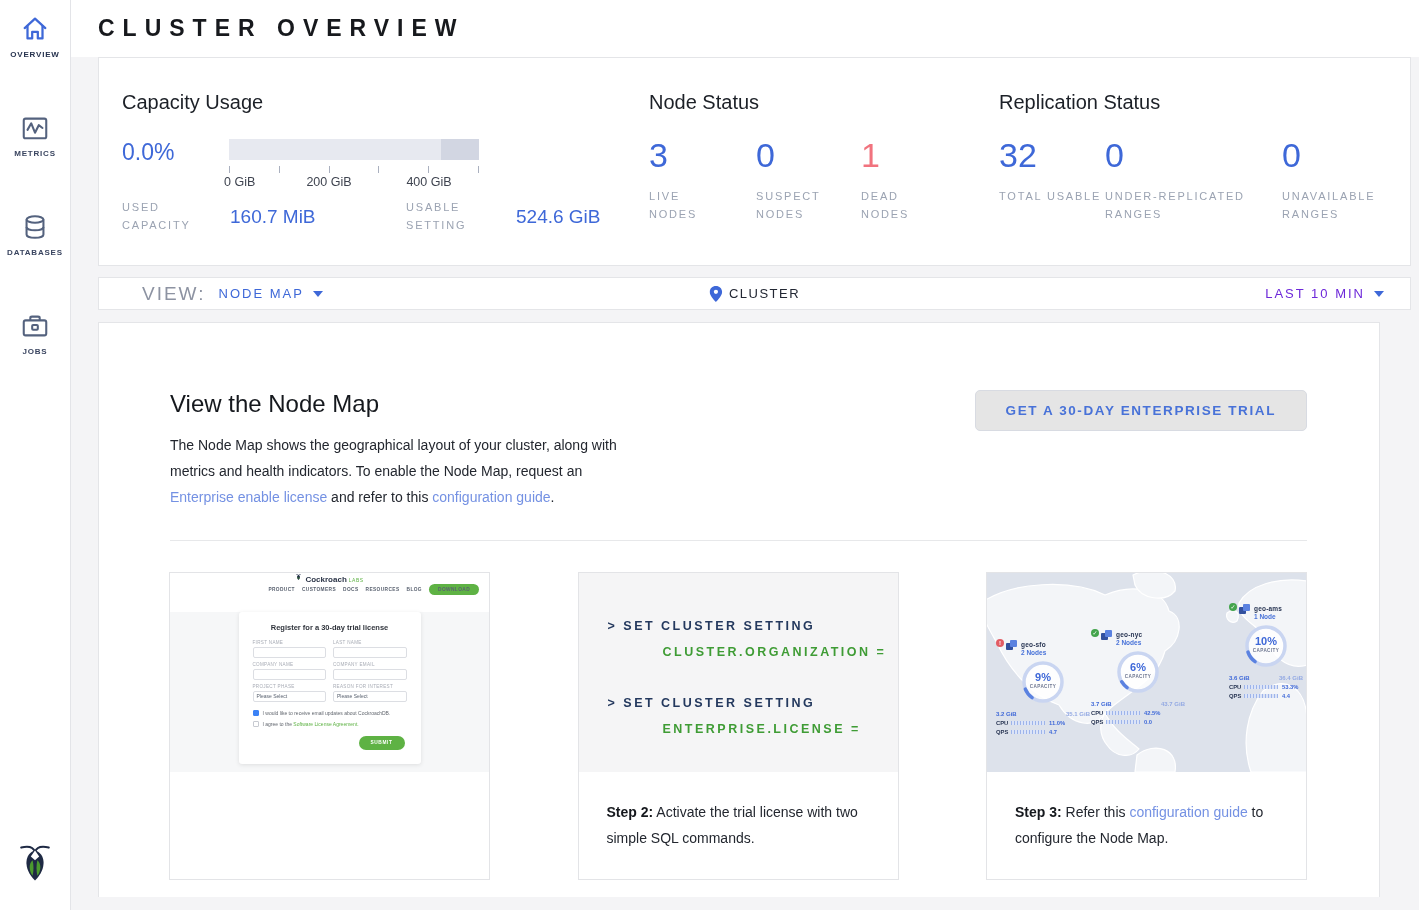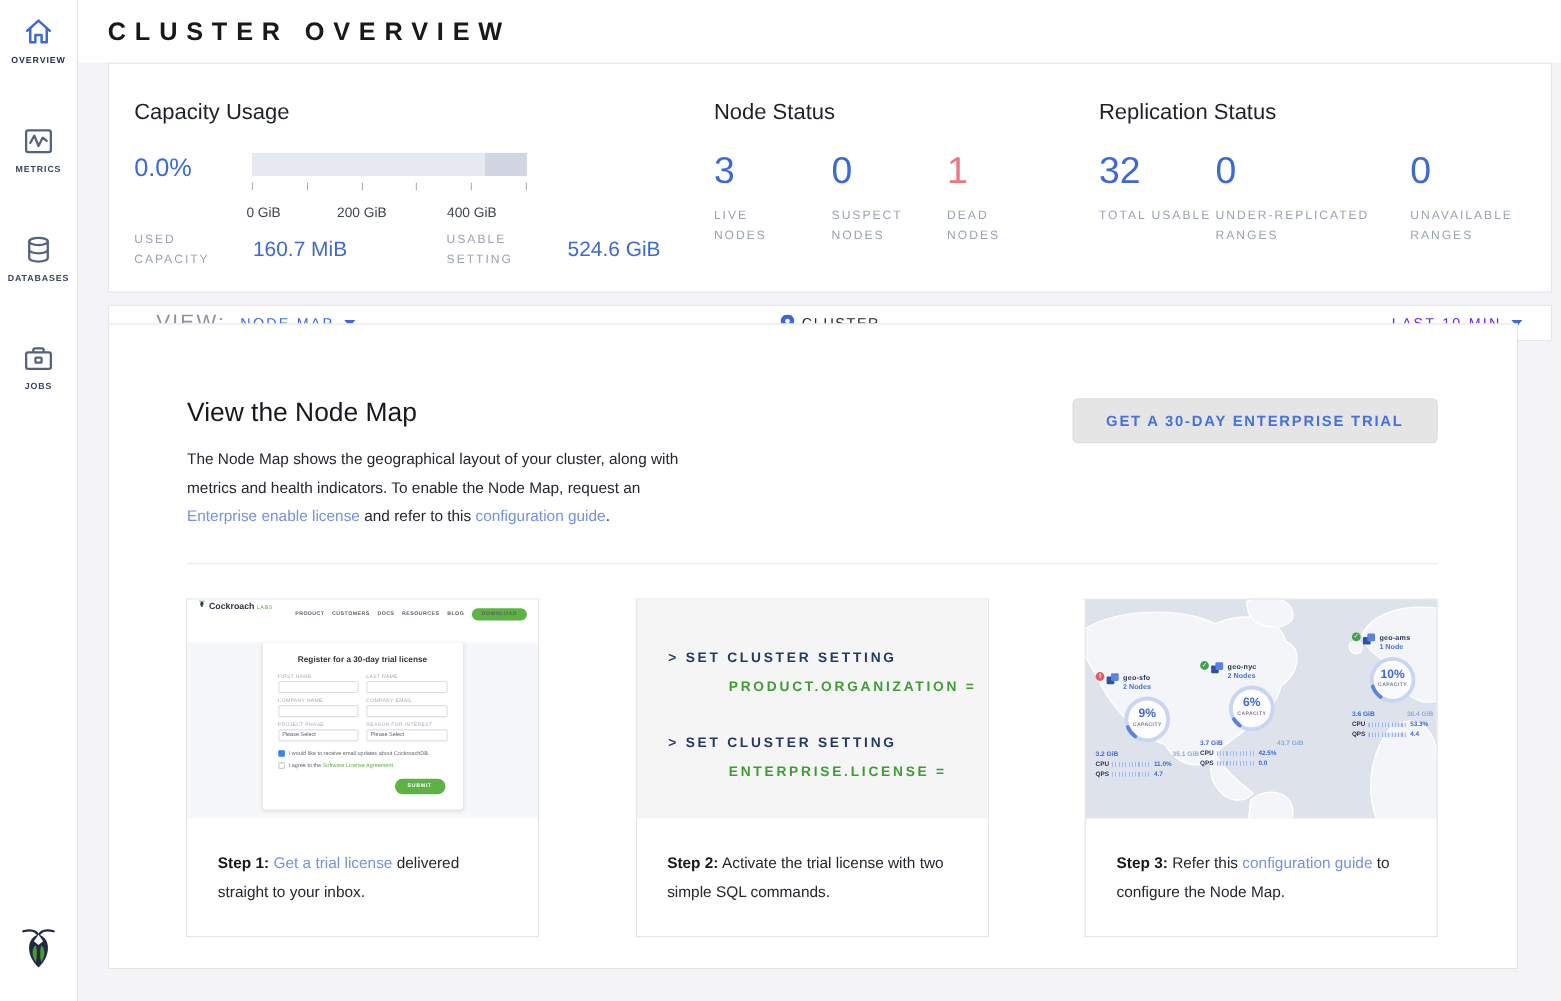--- a/index.html
+++ b/index.html
@@ -28,21 +28,21 @@
   .sec-cap { width:550px; padding-left:23px; }
   .sec-node { width:350px; }
   .sec-rep { flex:1; }
   .gauge-row { display:flex; margin-top:25px; }
   .cap-pct { font-size:23px; font-weight:500; color:#3e68d8; width:107px; }
   .bar-wrap { width:250px; }
   .cap-bar { position:relative; width:250px; height:21px; background:#e7e9f0; }
   .cap-bar .dark-seg { position:absolute; right:0; top:0; width:38px; height:21px; background:#d2d6e2; }
   .tick-row { display:flex; justify-content:space-between; margin-top:6px; height:7px; }
   .tick { width:1px; height:7px; background:#aab0bf; }
-  .tick-labels { position:relative; height:16px; margin-top:13px; font-size:12.5px; color:#3f4450; }
+  .tick-labels { position:relative; height:16px; margin-top:2px; font-size:12.5px; color:#3f4450; }
   .tick-labels span { position:absolute; top:0; }
   .tl0 { left:-5px; } .tl1 { left:40%; transform:translateX(-50%); } .tl2 { left:80%; transform:translateX(-50%); }
   .cap-stats { display:flex; margin-top:7px; align-items:flex-start; }
   .cap-lbl { font-size:11px; letter-spacing:1.8px; color:#9ba3b2; line-height:18px; }
   .cap-lbl.w1 { width:90px; } .cap-lbl.w2 { width:92px; margin-left:66px; }
   .cap-val { font-size:19px; color:#3e68d8; margin:8px 0 0 18px; min-width:110px; }
   .stat-row { display:flex; margin-top:22px; }
   .stat-blk .num { font-size:34px; font-weight:400; color:#3e68d8; }
   .stat-blk .lbl { margin-top:12px; font-size:11px; letter-spacing:1.8px; color:#9ba3b2; line-height:18px; }
   .sec-node .stat-blk:nth-child(1){ width:107px; } .sec-node .stat-blk:nth-child(2){ width:105px; }
@@ -57,37 +57,37 @@
   .vb-label { font-size:19px; letter-spacing:2px; color:#8d93a2; font-weight:500;margin-left:20px; }
   .vb-value { font-size:13px; letter-spacing:2px; color:#3e68d8; font-weight:500; margin-left:13px; cursor:pointer; display:flex; align-items:center; }
   .caret { display:inline-block; width:0; height:0; border-left:5px solid transparent; border-right:5px solid transparent;
     border-top:6px solid #3e68d8; margin-left:9px; }
   .vb-center { position:absolute; left:50%; transform:translateX(-50%); display:flex; align-items:center; }
   .vb-scope { font-size:13px; letter-spacing:1.5px; color:#222733; font-weight:500; margin-left:7px; }
   .vb-right { margin-left:auto; padding-right:26px; display:flex; align-items:center; cursor:pointer; }
   .vb-time { font-size:13px; letter-spacing:2px; color:#6d28d9; font-weight:500; }
 
   
-  .main-panel { left:98px; top:294px; width:1282px; height:587px; }
+  .main-panel { left:98px; top:322px; width:1282px; height:587px; }
   .intro { display:flex; padding:67px 72px 0 71px; }
   .nm-heading { font-size:24px; font-weight:500; color:#15181d; }
   .nm-desc { width:462px; margin-top:14px; font-size:14px; line-height:26px; color:#23272f; }
   a.lnk { color:#7491e3; text-decoration:none; cursor:pointer; }
   .trial-btn { margin-left:auto; height:41px; padding:0 30px; background:#e5e5e5; border:1px solid #d8dbe2;
     border-radius:5px; color:#4872d8; font-size:13.5px; letter-spacing:1.6px; font-weight:700;
     font-family:inherit; cursor:pointer; white-space:nowrap; }
   .divider { margin:30px 72px 0 71px; border:none; border-top:1px solid #e7e8ea; }
   .cards { display:flex; justify-content:space-between; padding:31px 72px 0 70px; }
   .card { width:321px; height:308px; border:1px solid #e3e4e7; background:#fff; }
   .card-img { height:199px; overflow:hidden; position:relative; }
   .card-caption { padding:27px 28px 0; font-size:14px; line-height:26px; color:#23272f; }
   .card-caption b { font-weight:700; color:#15181d; }
 
   
-  .ms-header { height:26px; background:#fff; display:flex; padding:0 10px; }
+  .ms-header { height:26px; background:#fff; display:flex; align-items:center; padding:0 10px;flex-direction:column; }
   .ms-logo { display:flex; align-items:baseline; }
   .ms-logo b { font-size:8px; color:#2a3346; margin-left:3px; }
   .ms-logo i { font-style:normal; font-size:5px; color:#5eb244; margin-left:2px; letter-spacing:.5px; }
   .ms-nav { margin-left:auto; display:flex; align-items:center; gap:7px; }
   .ms-nav span { font-size:4.8px; letter-spacing:.4px; color:#5a6270; font-weight:700; }
   .ms-dl { background:#5eb244; color:#fff; font-size:4.8px; font-weight:700; letter-spacing:.5px;
     padding:3px 9px; border-radius:8px; }
   .ms-body { height:160px; background:#f6f7f8; }
   .ms-form { width:182px; margin:13px auto 0; background:#fff; border-radius:3px;
     box-shadow:0 1px 4px rgba(0,0,0,.10); padding:11px 14px 12px; }
@@ -347,27 +347,26 @@
               <div class="ms-check">
                   <span class="ms-box"></span>
                   <span><span>I agree to the </span><span class="grn">Software License Agreement.</span></span>
                 </div>
             </div>
             <span class="ms-submit">SUBMIT</span>
           </div>
         </div>
 
       </div>
-      <p class="card-caption"><b>Step 1:</b><span> </span><a class="lnk">Get a trial license</a><span> delivered straight to your inbox.</span></p>
     </div>
 
     <div class="card">
       <div class="card-img sql-img">
         <div class="sql-line"><span>&gt;</span> <span>SET CLUSTER SETTING</span></div>
-        <div class="sql-arg">PRODUCT.ORGANIZATION =</div>
+        <div class="sql-arg">CLUSTER.ORGANIZATION =</div>
         <div class="sql-gap"></div>
         <div class="sql-line"><span>&gt;</span> <span>SET CLUSTER SETTING</span></div>
         <div class="sql-arg">ENTERPRISE.LICENSE =</div>
       </div>
       <p class="card-caption"><b>Step 2:</b><span> Activate the trial license with two simple SQL commands.</span></p>
     </div>
 
     <div class="card">
       <div class="card-img map-img">
         <svg class="land" width="319" height="199" viewBox="0 0 319 199">

